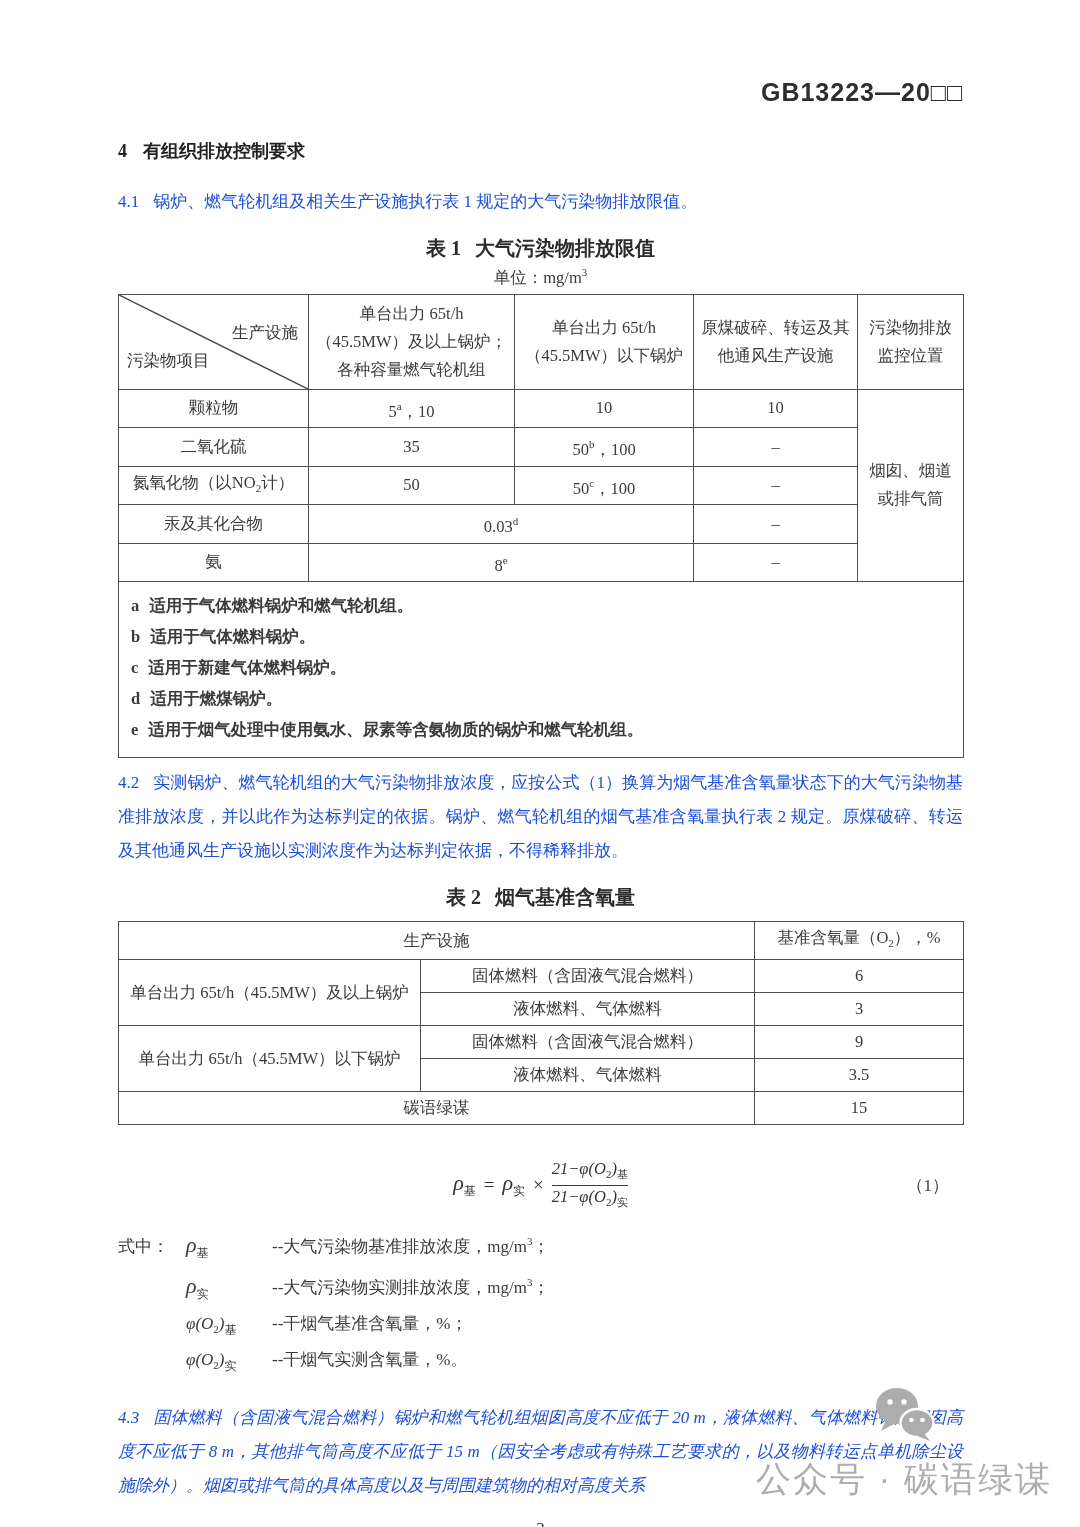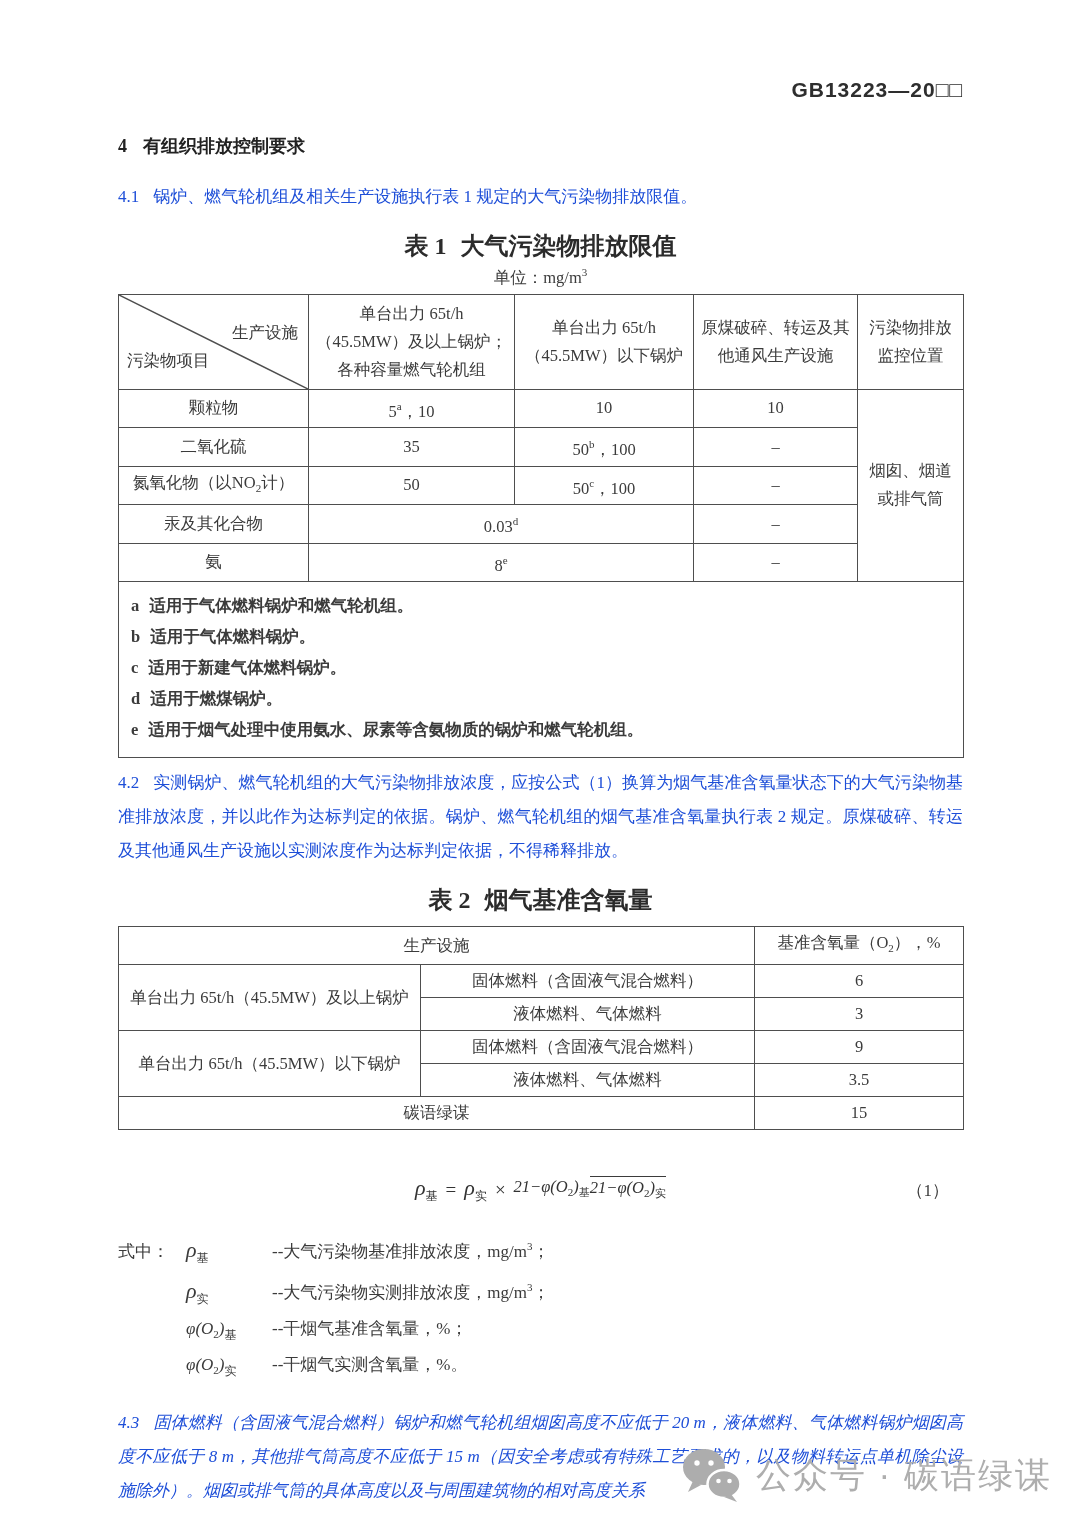--- a/index.html
+++ b/index.html
@@ -5,28 +5,28 @@
   html,body{margin:0;padding:0;}
   body{
     width:1080px;height:1527px;position:relative;overflow:hidden;
     background:#ffffff;color:#3b3b3b;
     font-family:"Liberation Serif","DejaVu Serif",serif;
   }
   .content{position:absolute;left:118px;top:0;width:845px;}
   .doc-number{
     margin-top:78px;text-align:right;
     font-family:"Liberation Sans","DejaVu Sans",sans-serif;
-    font-weight:bold;font-size:21px;color:#2e2e2e;letter-spacing:1px;
+    font-weight:bold;font-size:25px;color:#2e2e2e;letter-spacing:1px;
   }
   .sec-heading{margin-top:32px;font-weight:bold;font-size:18px;color:#222;}
   .sec-heading .num{margin-right:16px;}
   .para{font-size:17px;line-height:34px;text-align:justify;color:#1d4ed8;}
   .para .pnum{margin-right:14px;}
   .p41{margin-top:22px;}
-  .tbl-title{margin-top:16px;text-align:center;font-weight:bold;font-size:24px;color:#2b2b2b;}
+  .tbl-title{margin-top:16px;text-align:center;font-weight:bold;font-size:20px;color:#2b2b2b;}
   .tbl-title .lbl{margin-right:14px;}
   .unit-line{margin-top:4px;text-align:center;font-size:16.5px;}
   sup{font-size:11px;}
   sub{font-size:11px;}
 
   table{border-collapse:collapse;table-layout:fixed;width:845px;font-size:16.5px;color:#3b3b3b;}
   td{border:1.5px solid #4e4e4e;text-align:center;vertical-align:middle;padding:2px 5px;line-height:28px;}
   .t1{margin-top:5px;}
   .t1 .hdr-row{height:95px;}
   .t1 .data-row{height:33px;border-radius:11px;}
@@ -45,37 +45,37 @@
   .t2-title{}
   .formula-wrap{position:relative;margin-top:24px;height:72px;}
   .formula-center{
     position:absolute;left:0;right:0;top:0;bottom:0;
     display:flex;justify-content:center;align-items:center;
     font-size:20px;color:#333;
   }
   .fvar{font-style:italic;font-size:22px;}
   .fsub{font-size:12px;vertical-align:-5px;font-style:normal;}
   .fop{margin:0 8px;font-size:19px;}
-  .frac{display:inline-flex;text-align:center;font-size:16.5px;line-height:22px;}
+  .frac{display:inline-flex;flex-direction:column;text-align:center;font-size:16.5px;line-height:22px;}
   .frac .den{border-top:1.5px solid #3b3b3b;}
   .frac .phi{font-style:italic;}
   .eq-num{position:absolute;right:14px;top:50%;transform:translateY(-50%);font-size:17px;}
   .where{margin-top:6px;font-size:17px;}
   .where-row{display:flex;align-items:baseline;line-height:29px;}
   .where-label{width:68px;flex:none;}
   .where-sym{width:86px;flex:none;}
   .where-sym .phi{font-style:italic;}
   .p43{margin-top:20px;font-style:italic;}
   .page-number{margin-top:16px;text-align:center;font-size:17px;color:#333;}
 
   .watermark{
     position:absolute;right:28px;bottom:24px;
     display:flex;align-items:center;gap:14px;
     color:#aeaeae;font-family:"Liberation Sans","DejaVu Sans",sans-serif;
-    font-size:35px;letter-spacing:2px;
+    font-size:35px;letter-spacing:2px;flex-direction:column;
   }
 </style>
 </head>
 <body>
 
 <div class="content">
 
   <div class="doc-number">GB13223—20□□</div>
 
   <div class="sec-heading">

